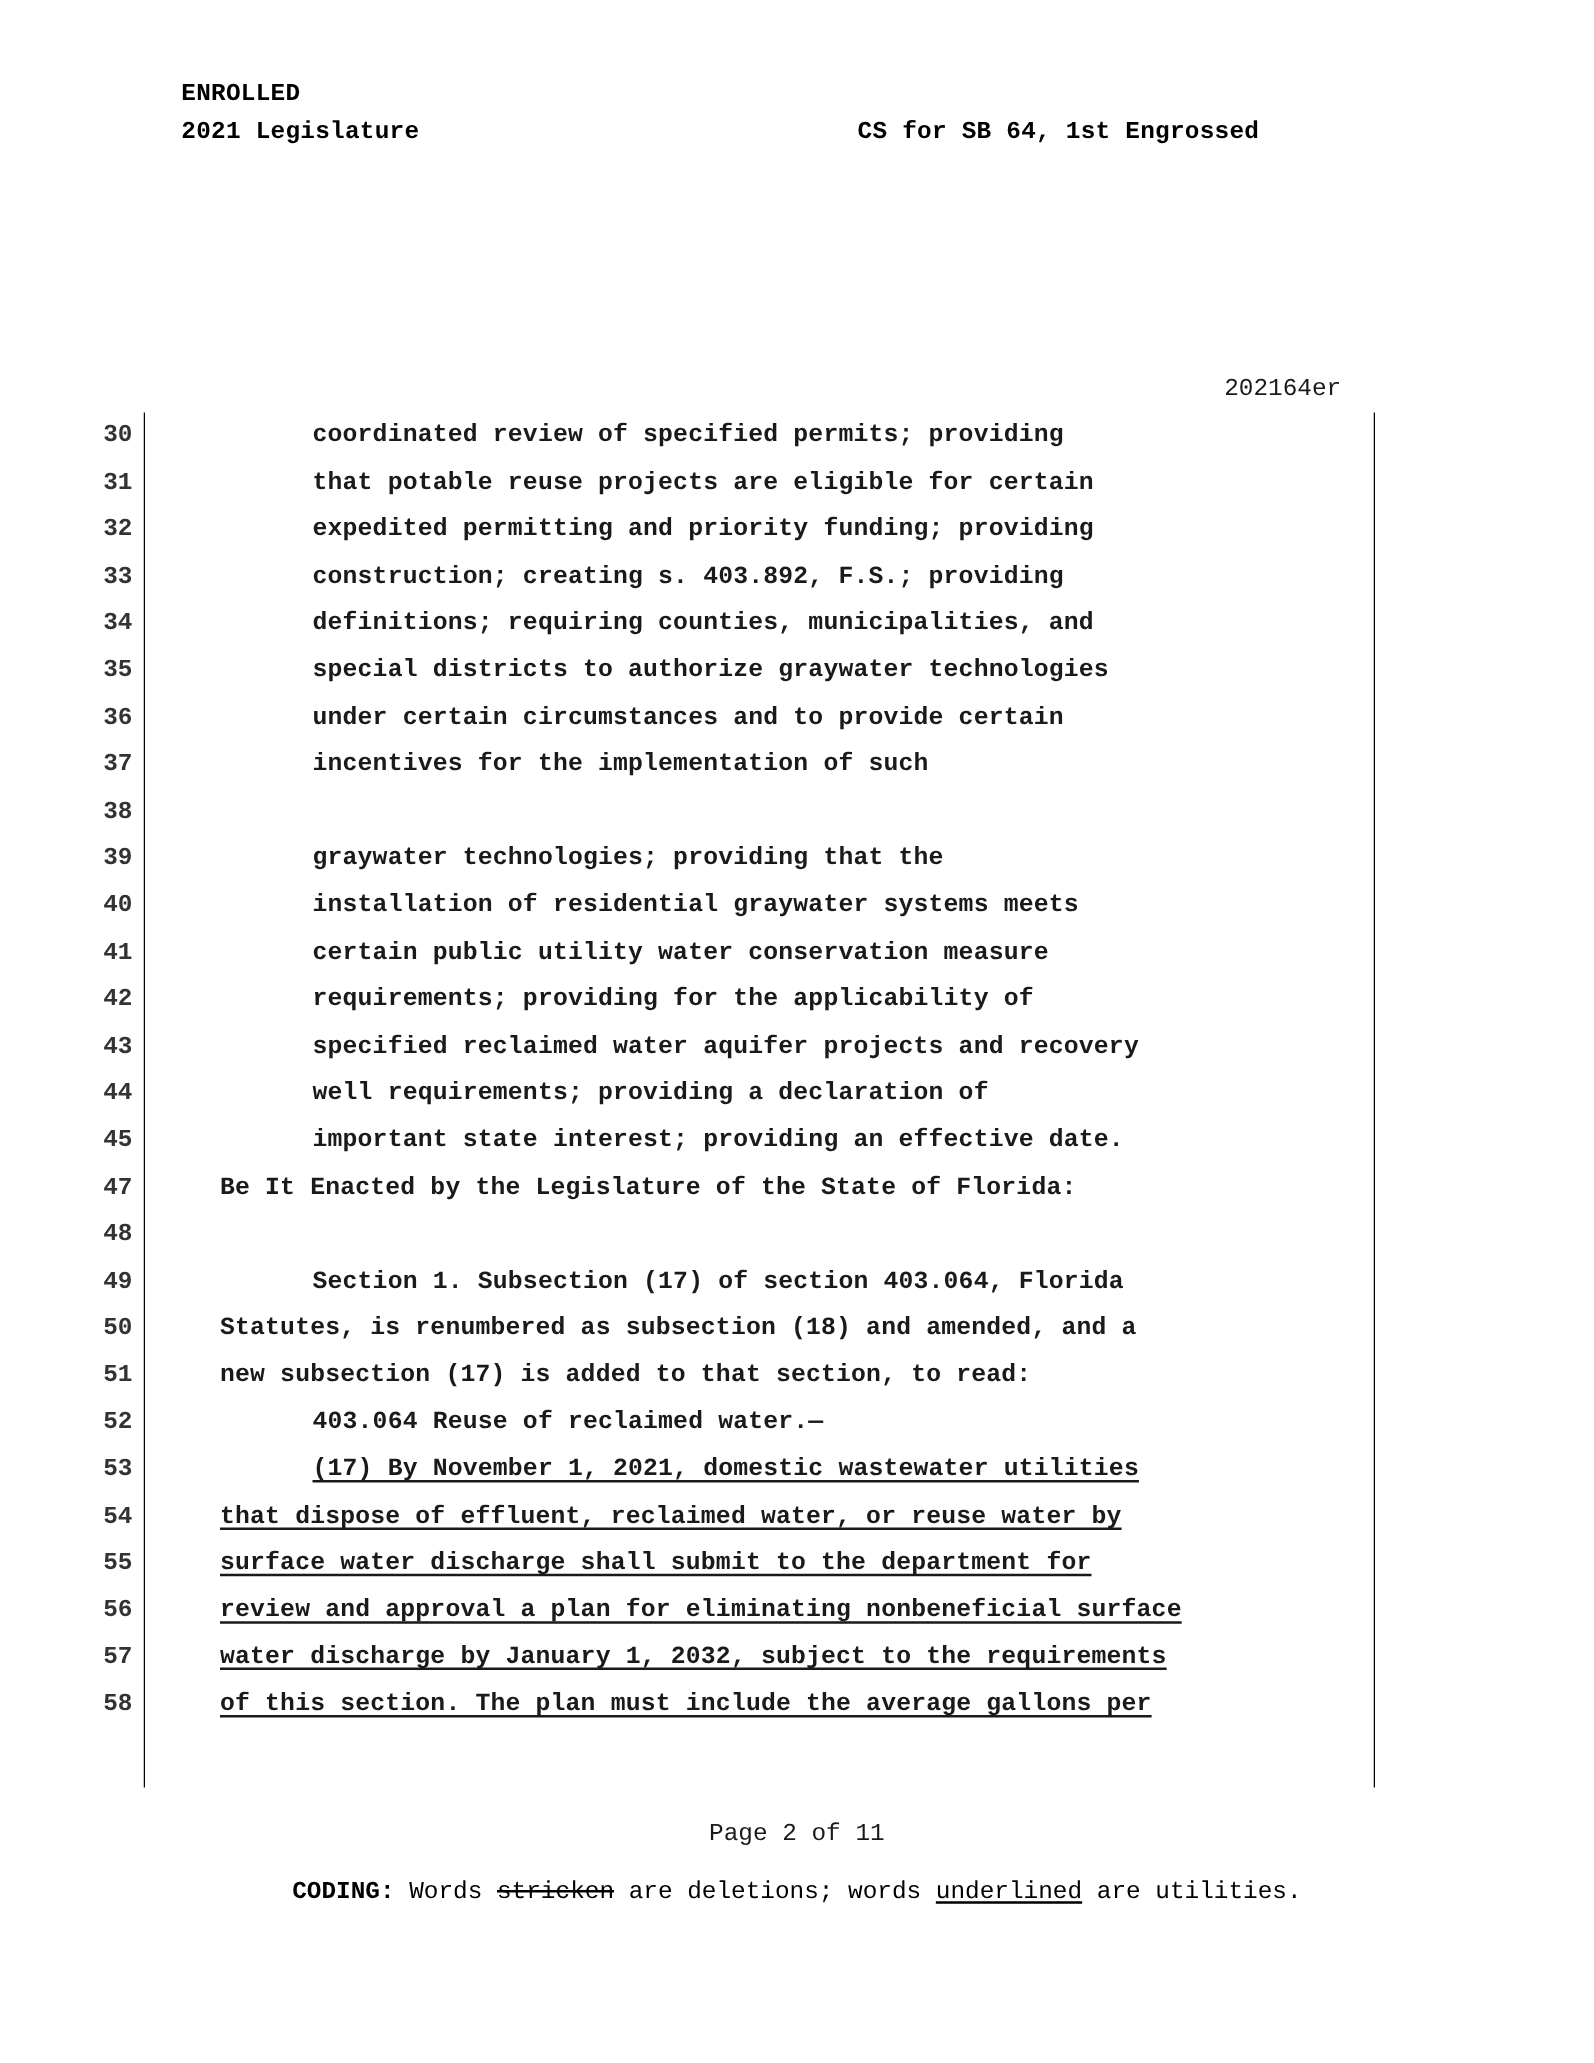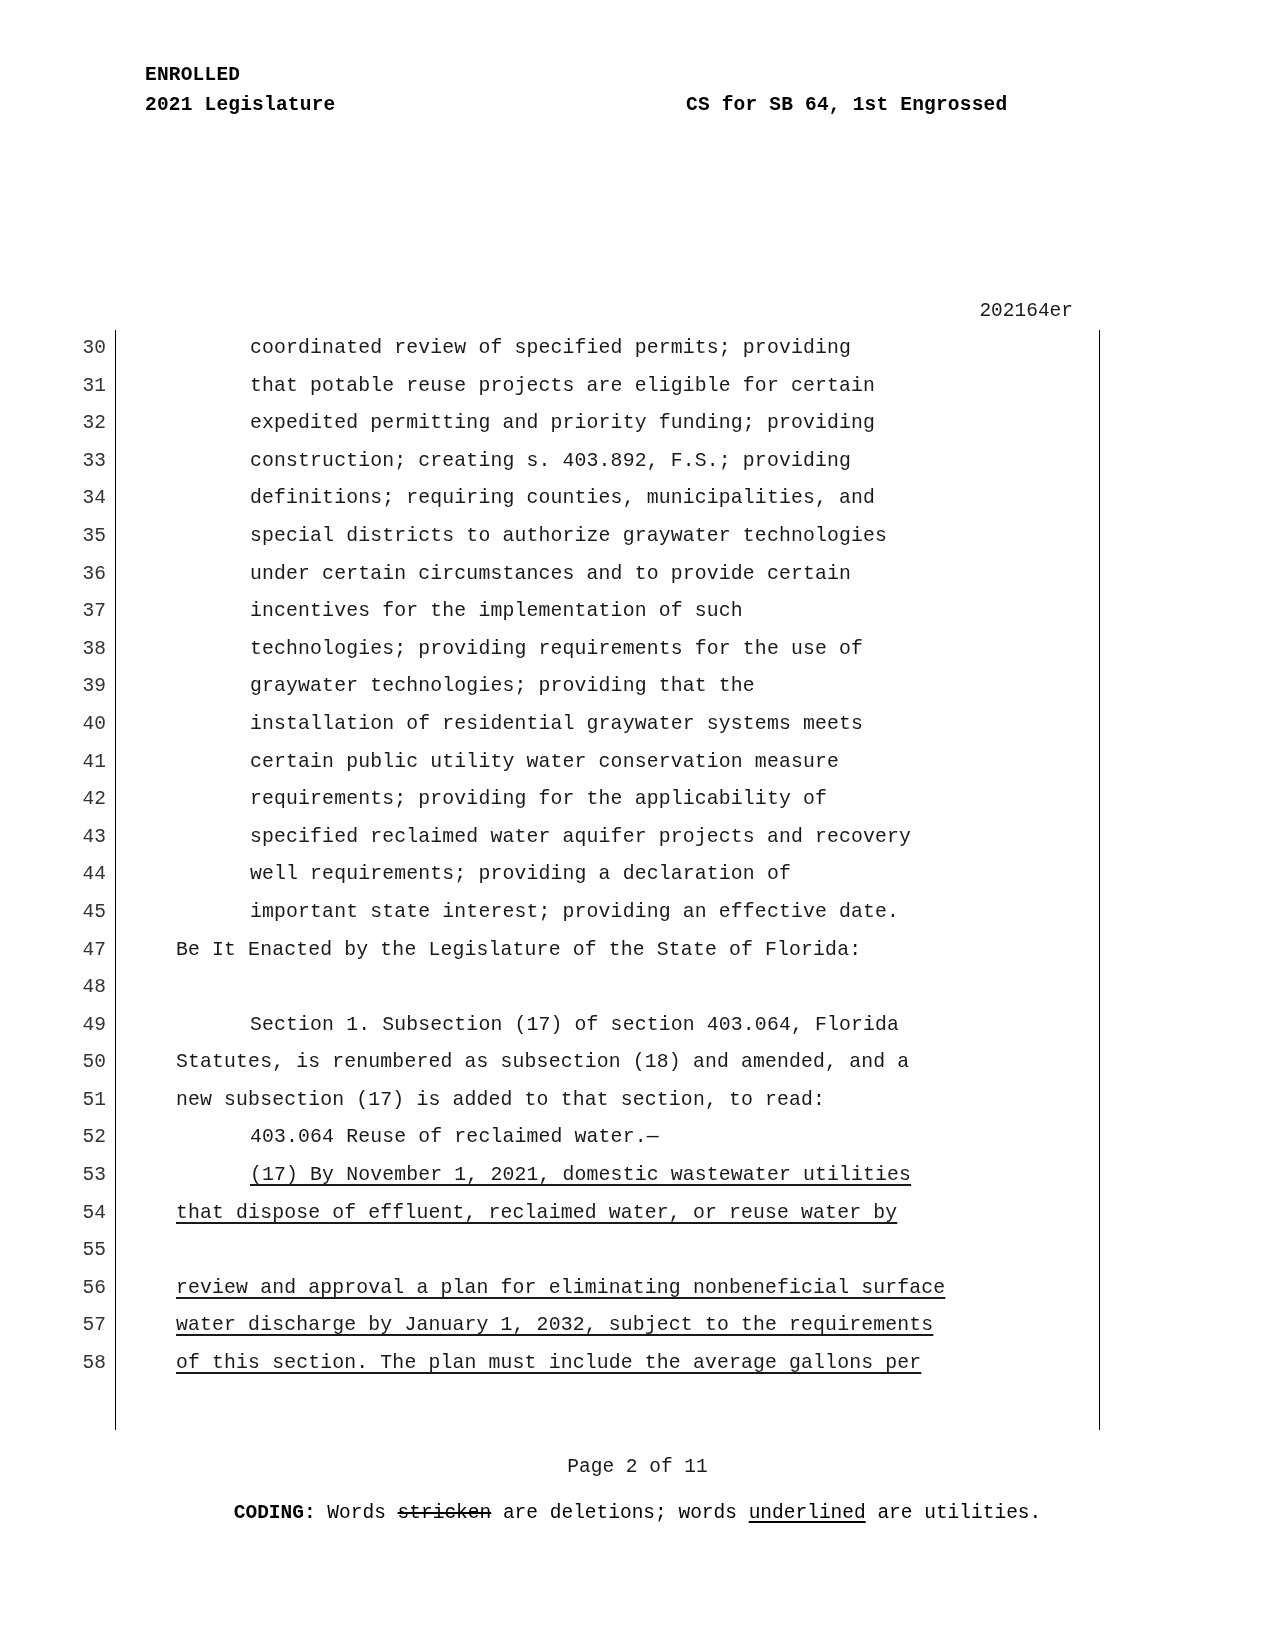--- a/index.html
+++ b/index.html
@@ -85,20 +85,21 @@
   .lines {
     position: absolute;
     left: 0;
     top: 0;
     width: 1275px;
   }
   .line-row {
     position: relative;
     height: 37.6px;
     white-space: pre;
+    font-weight: bold;
   }
   .line-no {
     position: absolute;
     left: 60px;
     top: 6px;
     width: 46px;
     text-align: right;
     font-size: 19.5px;
     line-height: 24px;
     color: #333333;
@@ -167,37 +168,37 @@
   <div class="rule-right"></div>
   <div class="lines" id="lines-container">
       <div class="line-row"><div class="line-no">30</div><div class="line-text indent-preamble">coordinated review of specified permits; providing</div></div>
       <div class="line-row"><div class="line-no">31</div><div class="line-text indent-preamble">that potable reuse projects are eligible for certain</div></div>
       <div class="line-row"><div class="line-no">32</div><div class="line-text indent-preamble">expedited permitting and priority funding; providing</div></div>
       <div class="line-row"><div class="line-no">33</div><div class="line-text indent-preamble">construction; creating s. 403.892, F.S.; providing</div></div>
       <div class="line-row"><div class="line-no">34</div><div class="line-text indent-preamble">definitions; requiring counties, municipalities, and</div></div>
       <div class="line-row"><div class="line-no">35</div><div class="line-text indent-preamble">special districts to authorize graywater technologies</div></div>
       <div class="line-row"><div class="line-no">36</div><div class="line-text indent-preamble">under certain circumstances and to provide certain</div></div>
       <div class="line-row"><div class="line-no">37</div><div class="line-text indent-preamble">incentives for the implementation of such</div></div>
-      <div class="line-row"><div class="line-no">38</div><div class="line-text indent-preamble">technologies; providing requirements for the use of</div></div>
+      <div class="line-row"><div class="line-no">38</div></div>
       <div class="line-row"><div class="line-no">39</div><div class="line-text indent-preamble">graywater technologies; providing that the</div></div>
       <div class="line-row"><div class="line-no">40</div><div class="line-text indent-preamble">installation of residential graywater systems meets</div></div>
       <div class="line-row"><div class="line-no">41</div><div class="line-text indent-preamble">certain public utility water conservation measure</div></div>
       <div class="line-row"><div class="line-no">42</div><div class="line-text indent-preamble">requirements; providing for the applicability of</div></div>
       <div class="line-row"><div class="line-no">43</div><div class="line-text indent-preamble">specified reclaimed water aquifer projects and recovery</div></div>
       <div class="line-row"><div class="line-no">44</div><div class="line-text indent-preamble">well requirements; providing a declaration of</div></div>
       <div class="line-row"><div class="line-no">45</div><div class="line-text indent-preamble">important state interest; providing an effective date.</div></div>
       <div class="line-row"><div class="line-no">47</div><div class="line-text flush">Be It Enacted by the Legislature of the State of Florida:</div></div>
       <div class="line-row"><div class="line-no">48</div><div class="line-text flush"></div></div>
       <div class="line-row"><div class="line-no">49</div><div class="line-text indent-para">Section 1. Subsection (17) of section 403.064, Florida</div></div>
       <div class="line-row"><div class="line-no">50</div><div class="line-text flush">Statutes, is renumbered as subsection (18) and amended, and a</div></div>
       <div class="line-row"><div class="line-no">51</div><div class="line-text flush">new subsection (17) is added to that section, to read:</div></div>
       <div class="line-row"><div class="line-no">52</div><div class="line-text indent-stat">403.064 Reuse of reclaimed water.—</div></div>
       <div class="line-row"><div class="line-no">53</div><div class="line-text indent-stat added">(17) By November 1, 2021, domestic wastewater utilities</div></div>
       <div class="line-row"><div class="line-no">54</div><div class="line-text flush added">that dispose of effluent, reclaimed water, or reuse water by</div></div>
-      <div class="line-row"><div class="line-no">55</div></div>
+      <div class="line-row"><div class="line-no">55</div><div class="line-text flush added">surface water discharge shall submit to the department for</div></div>
       <div class="line-row"><div class="line-no">56</div><div class="line-text flush added">review and approval a plan for eliminating nonbeneficial surface</div></div>
       <div class="line-row"><div class="line-no">57</div><div class="line-text flush added">water discharge by January 1, 2032, subject to the requirements</div></div>
       <div class="line-row"><div class="line-no">58</div><div class="line-text flush added">of this section. The plan must include the average gallons per</div></div>
     </div>
 </div>
 
 <div class="page-footer">
   <div class="page-num">Page 2 of 11</div>
   <div class="coding-line"><span class="coding-label">CODING:</span><span> Words </span><span class="struck">stricken</span><span> are deletions; words </span><span class="underlined">underlined</span><span> are utilities.</span></div>
 </div>

